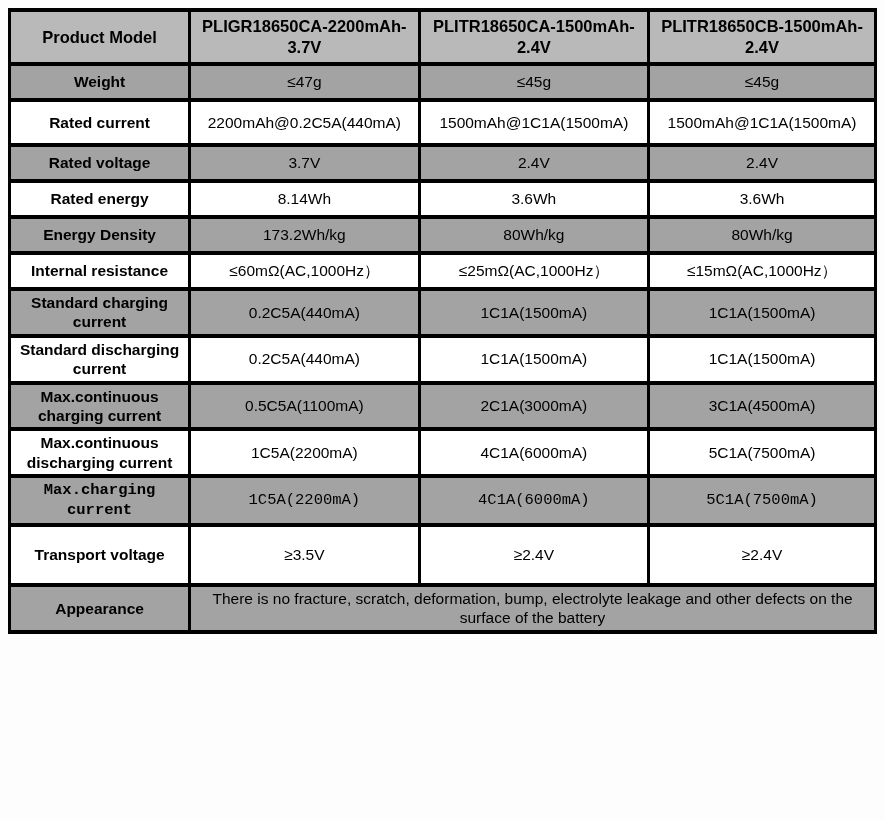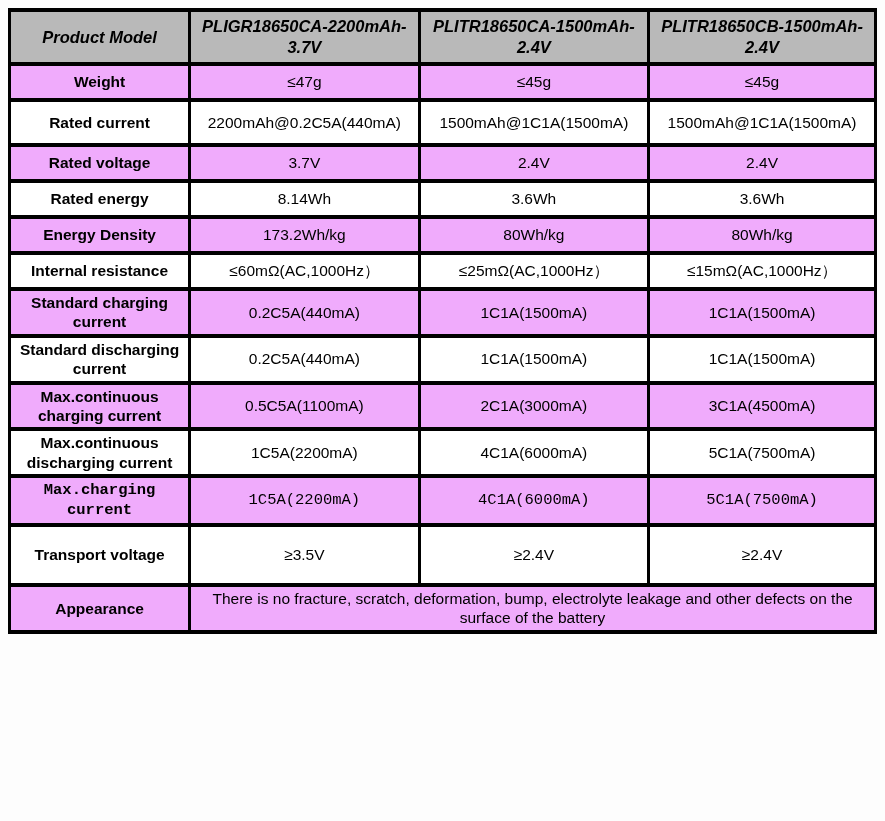--- a/index.html
+++ b/index.html
@@ -33,23 +33,23 @@
     font-size: 15.5px;
     line-height: 1.25;
     background: #ffffff;
     word-wrap: break-word;
   }
   .spec-table th {
     background: #b9b9b9;
     font-weight: bold;
     font-size: 16.5px;
   }
-  .spec-table thead tr { height: 54px; font-style: italic; }
+  .spec-table thead tr { height: 54px; }
   .spec-table td.label-cell { font-weight: bold; }
-  .spec-table tbody tr.alt td { background: #f0abfc; }
+  .spec-table tbody tr.alt td { background: #a3a3a3; }
   .spec-table td[colspan] { white-space: pre-wrap; }
 
   
   .spec-table tbody tr { height: 36px; }
   .spec-table tbody tr:nth-child(2),
   .spec-table tbody tr:nth-child(7),
   .spec-table tbody tr:nth-child(8),
   .spec-table tbody tr:nth-child(10),
   .spec-table tbody tr:nth-child(13) { height: 45px; }
   .spec-table tbody tr:nth-child(9)  { height: 46px; }

